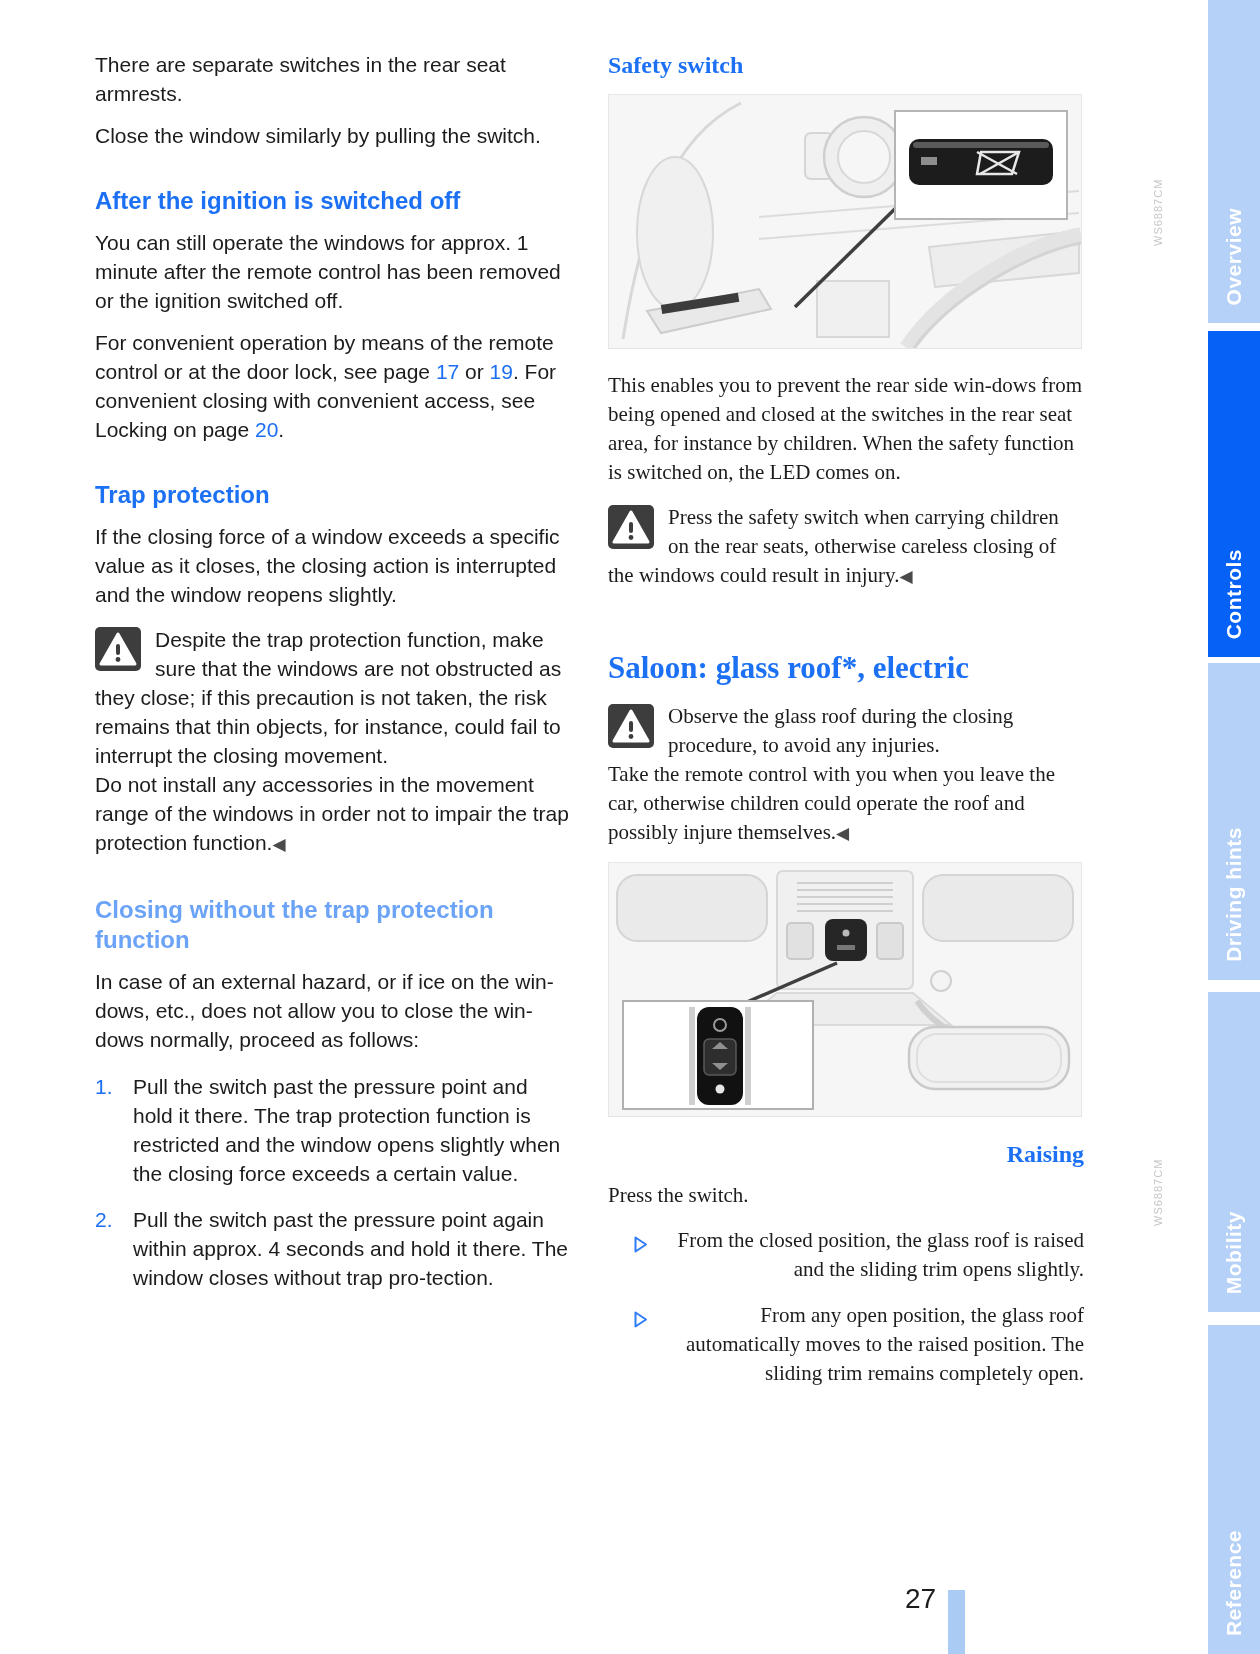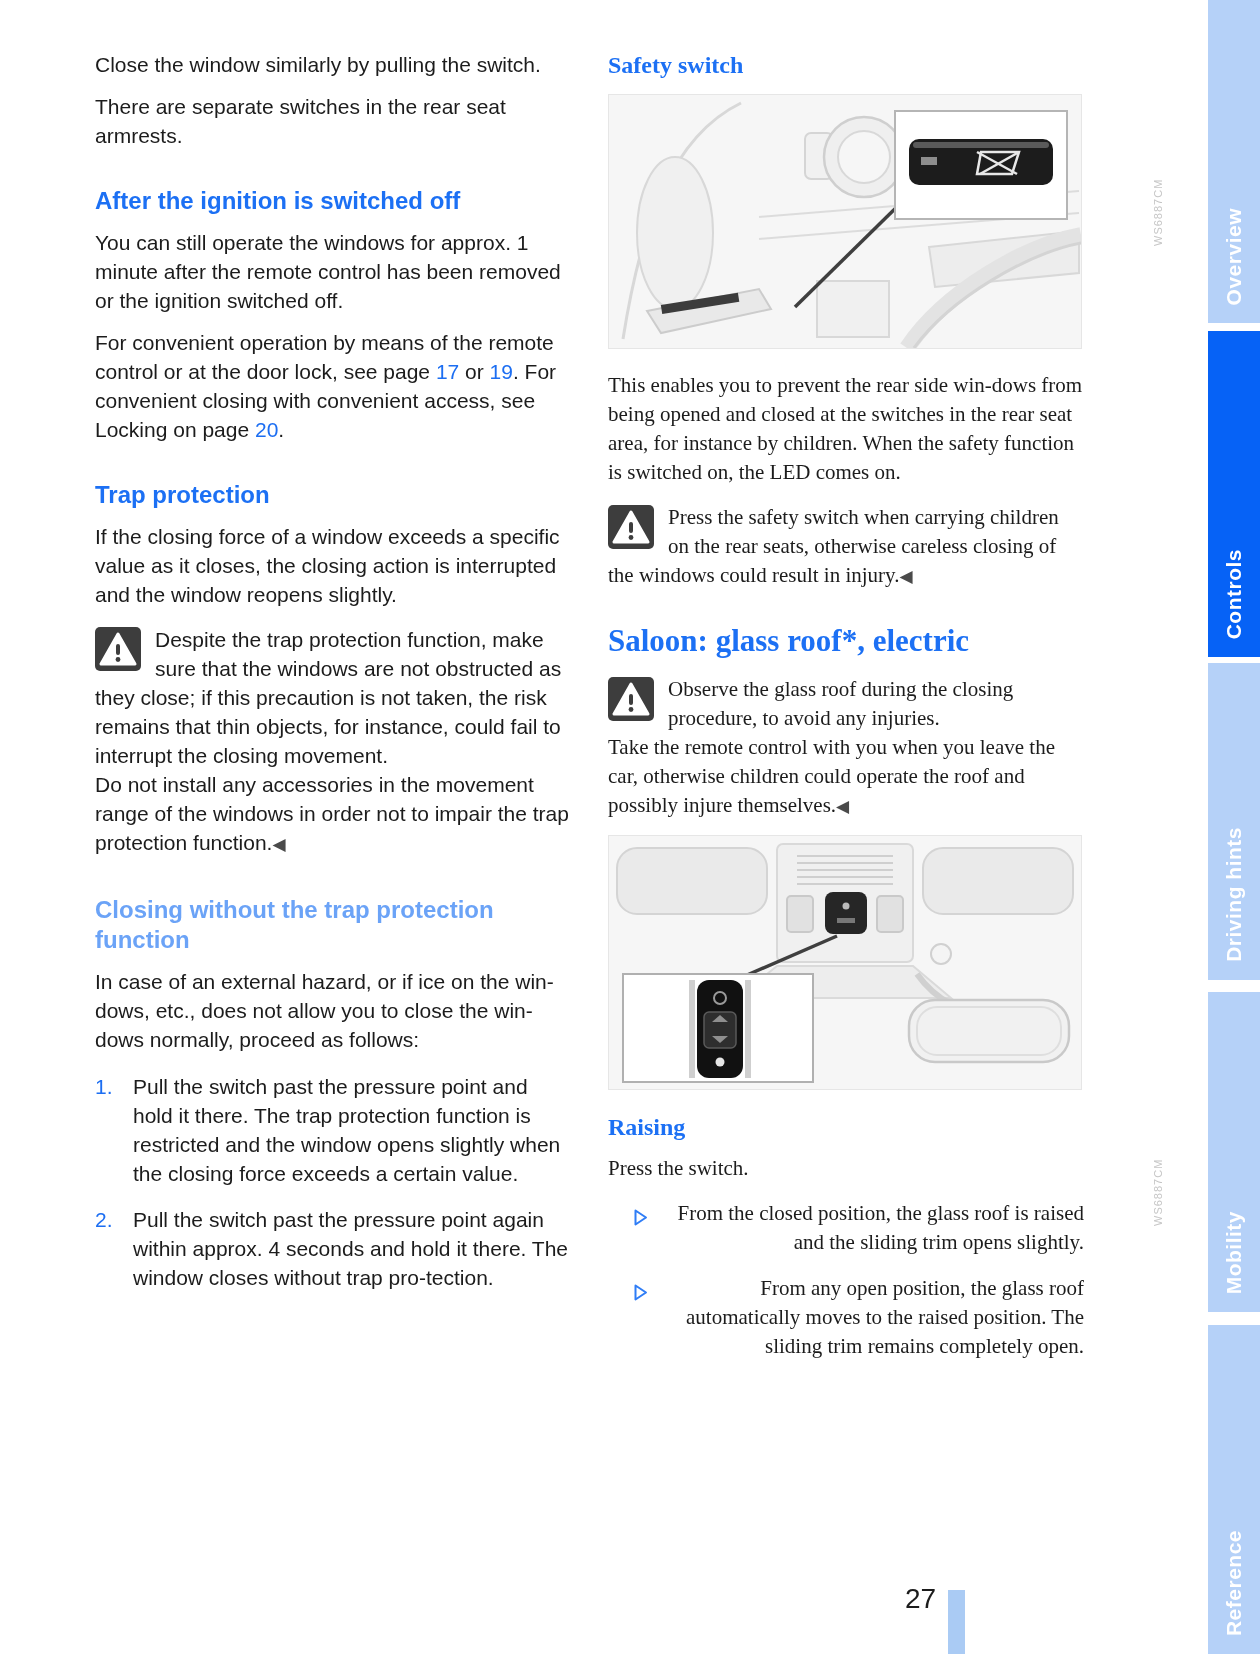--- a/index.html
+++ b/index.html
@@ -14,21 +14,21 @@
   p.body { font-size:21px; line-height:29px; margin:0 0 13px 0; color:#1c1c1c; }
 
   h3.sec {
     font-size:24px; line-height:30px; font-weight:bold; color:#1c70f4;
     margin:36px 0 12px 0;
   }
   h3.sec.light { color:#6ba3f7; }
   h3.sec.first { margin-top:0; }
   h2.chapter {
     font-size:31px; line-height:36px; font-weight:bold; color:#1c70f4;
-    margin:32px 0 16px 0;
+    margin:59px 0 16px 0;
   }
 
   .link { color:#1c6ef2; text-decoration:none; cursor:pointer; }
 
   .warn { margin:16px 0 0 0; font-size:21px; line-height:29px; }
   .warn .wicon { float:left; margin:2px 14px 4px 0; }
   .warn p { margin:0; }
   .after-warn { margin-top:2px; }
 
   .endmark { color:#4a4a4a; font-size:17px; }
@@ -66,22 +66,22 @@
 
   .page-number { position:absolute; left:905px; top:1583px; font-size:28px; color:#1c1c1c; }
   .footer-bar { position:absolute; left:948px; top:1590px; width:17px; height:64px; background:#aacbf4; }
 </style>
 </head>
 <body>
 
 <div class="page">
 
   <div class="col col-left">
+    <p class="body">There are separate switches in the rear seat armrests.</p>
     <p class="body">Close the window similarly by pulling the switch.</p>
-    <p class="body">There are separate switches in the rear seat armrests.</p>
 
     <h3 class="sec">After the ignition is switched off</h3>
     <p class="body">You can still operate the windows for approx. 1 minute after the remote control has been removed or the ignition switched off.</p>
     <p class="body"><span>For convenient operation by means of the remote control or at the door lock, see page </span><a class="link">17</a><span> or </span><a class="link">19</a><span>. For convenient closing with convenient access, see Locking on page </span><a class="link">20</a><span>.</span></p>
 
     <h3 class="sec">Trap protection</h3>
     <p class="body">If the closing force of a window exceeds a specific value as it closes, the closing action is interrupted and the window reopens slightly.</p>
 
     <div class="warn">
       <span class="wicon">
@@ -195,21 +195,21 @@
       <rect x="80" y="144" width="6" height="98" fill="#cfcfcf"></rect>
       <rect x="136" y="144" width="6" height="98" fill="#cfcfcf"></rect>
       <rect x="88" y="144" width="46" height="98" rx="12" fill="#111111"></rect>
       <circle cx="111" cy="162" r="6" fill="none" stroke="#9a9a9a" stroke-width="2"></circle>
       <rect x="95" y="176" width="32" height="36" rx="5" fill="#2e2e2e" stroke="#5a5a5a" stroke-width="1.5"></rect>
       <path d="M103,186 L119,186 L111,179 Z" fill="#8f8f8f"></path>
       <path d="M103,200 L119,200 L111,207 Z" fill="#8f8f8f"></path>
       <circle cx="111" cy="226" r="4.5" fill="#e6e6e6"></circle>
     </svg>
 
-    <h3 class="sec" style="margin-top:16px;">Raising</h3>
+    <h3 class="sec" style="margin-top:16px;text-align:right;">Raising</h3>
     <p class="body">Press the switch.</p>
 
     <ul class="tris">
       <li>
         <span class="tri"><svg width="14" height="17" viewBox="0 0 14 17">
               <path d="M1.5,1.5 L12,8.5 L1.5,15.5 Z" fill="#ffffff" stroke="#2f7df6" stroke-width="2" stroke-linejoin="round"></path>
             </svg></span>
         <span>From the closed position, the glass roof is raised and the sliding trim opens slightly.</span>
       </li>
       <li>

